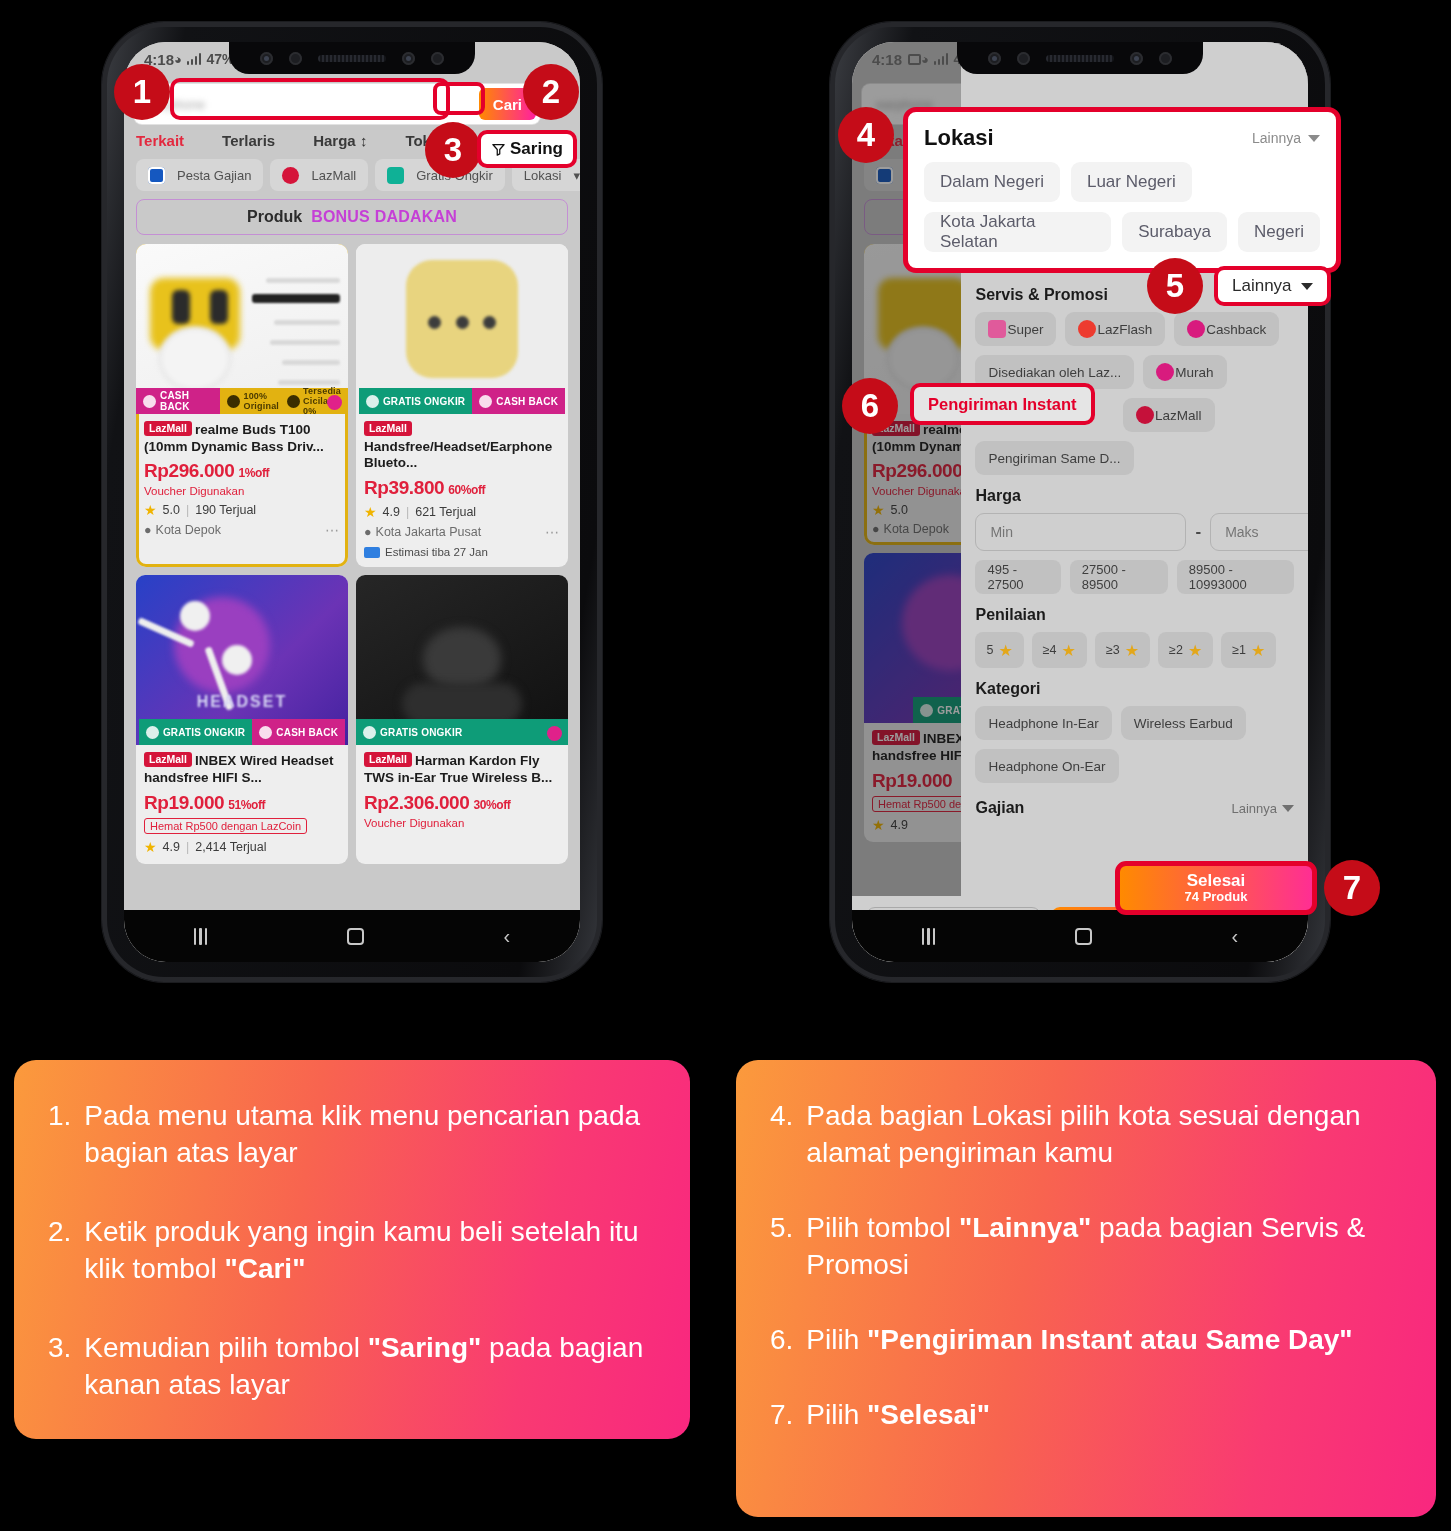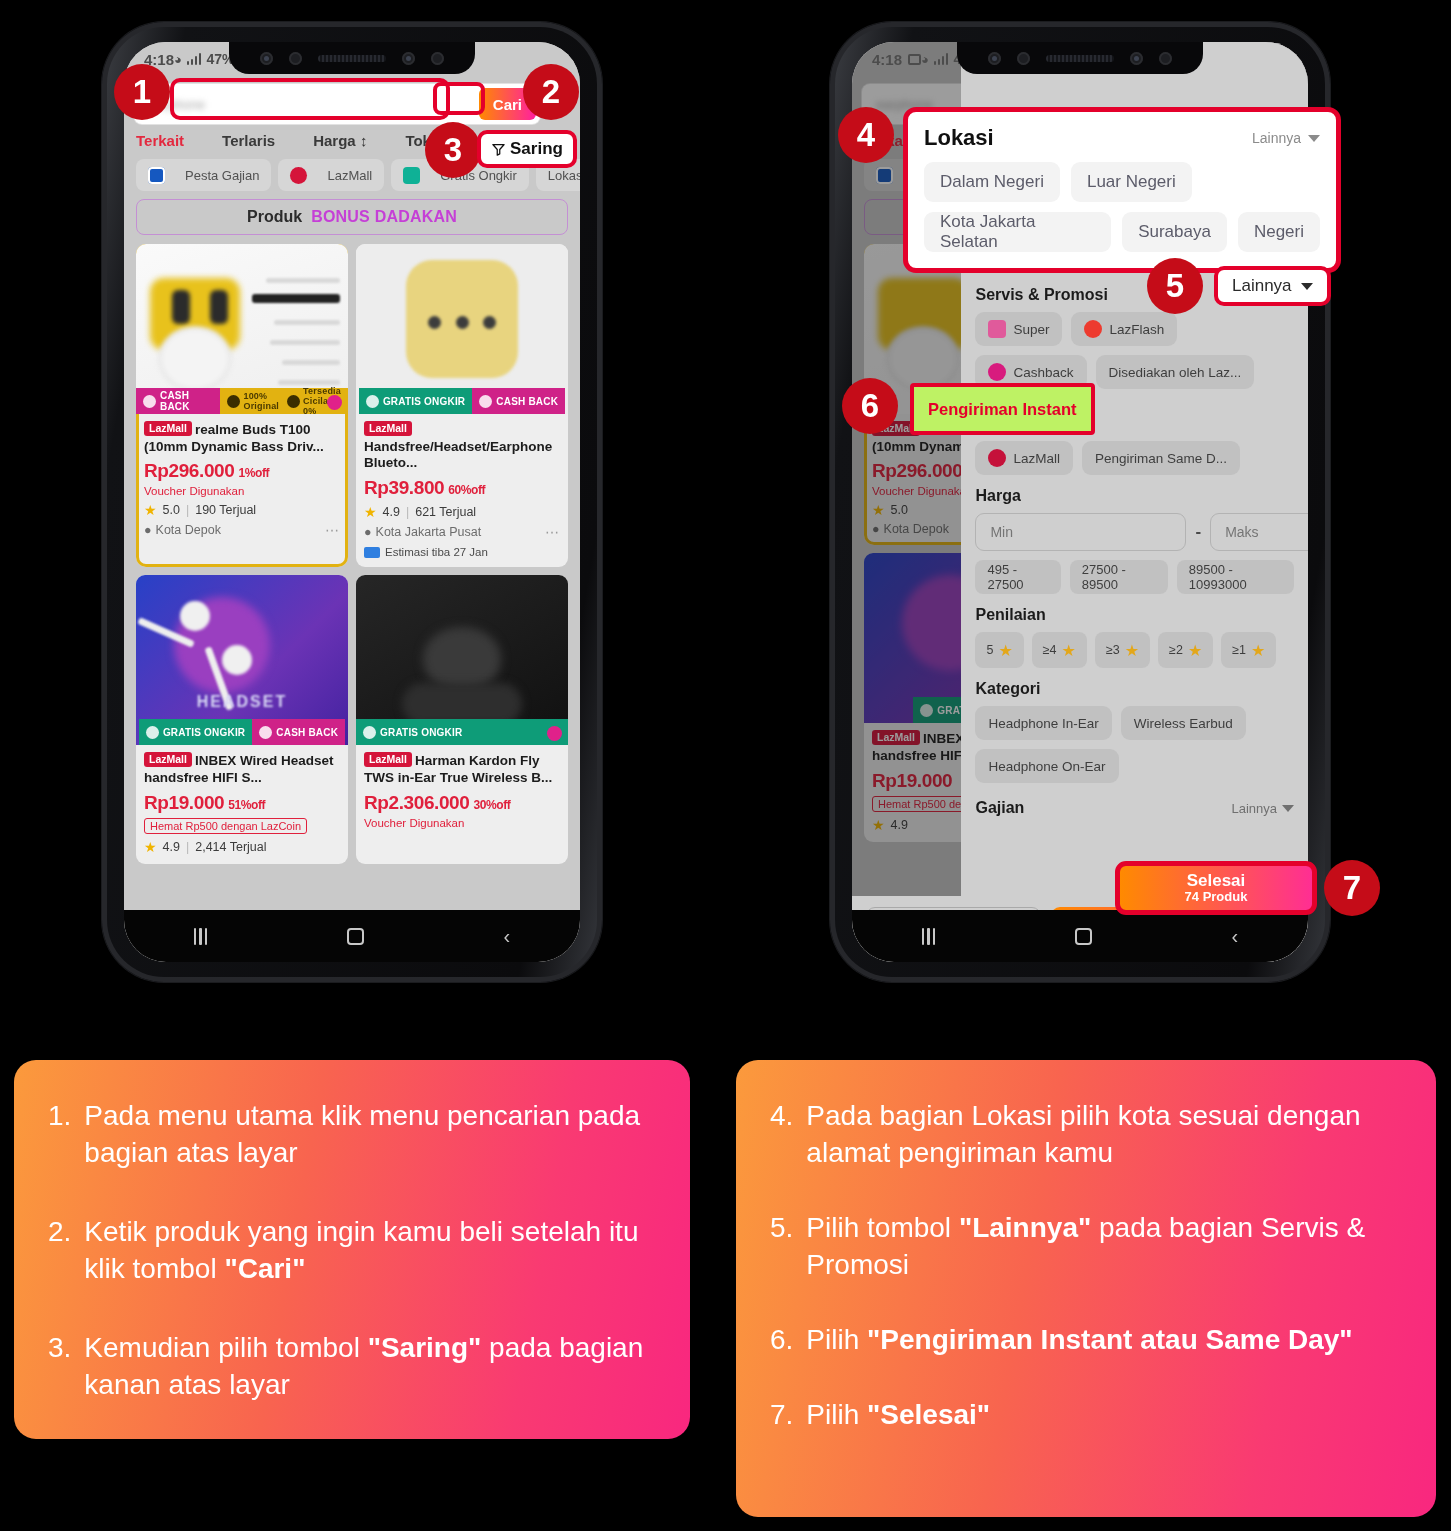--- a/index.html
+++ b/index.html
@@ -86,21 +86,21 @@
   .saring{
     margin-left:auto; display:flex; align-items:center; gap:4px;
     font-size:15px; font-weight:700; color:#1a1a1a;
   }
   .funnel{width:15px;height:15px;}
 
   
   .chiprow{ display:flex; gap:7px; padding:4px 12px 8px; overflow:hidden; }
   .chip{
     background:#d6d6d6; border-radius:8px; height:32px; padding:0 12px;
-    display:flex; align-items:center; gap:20px; font-size:13px; color:#515151;
+    display:flex; align-items:center; gap:12px; font-size:13px; color:#515151;
     white-space:nowrap; flex:0 0 auto;
   }
   .ci{width:17px;height:17px;border-radius:4px;flex:0 0 auto;}
   .ci.pesta{background:#1558c0;box-shadow:inset 0 0 0 2px #fff;}
   .ci.lazmall{background:#D5143A;border-radius:50%;}
   .ci.truck{background:#0fb196;border-radius:4px;}
 
   
   .banner{
     margin:0 12px 9px; height:36px; border-radius:8px; border:1px solid #c48fd4;
@@ -178,21 +178,21 @@
     position:absolute; top:0; right:0; bottom:0; width:76%;
     background:#cfcfcf; z-index:9; overflow:hidden; padding:0 14px;
   }
   .ftitle{ font-size:19px; color:#1b1b1b; padding:14px 0 6px; }
   .fsec{ font-size:16px; color:#1b1b1b; font-weight:600; margin:12px 0 8px;}
   .fsecrow{ display:flex; align-items:center; justify-content:space-between; margin:12px 0 8px;}
   .more{ font-size:13px; color:#707070; display:flex; align-items:center; gap:5px;}
   .fchips{ display:flex; flex-wrap:wrap; gap:9px;}
   .fchip{
     background:#c1c1c1; border-radius:9px; height:34px; padding:0 13px;
-    display:flex; align-items:center; gap:7px; font-size:13.5px; color:#3e3e3e; white-space:nowrap;
+    display:flex; align-items:center; gap:1px; font-size:13.5px; color:#3e3e3e; white-space:nowrap;
   }
   .fi{width:18px;height:18px;border-radius:50%;flex:0 0 auto;}
   .fi.super{background:#E05A9B;border-radius:4px;}
   .fi.flash{background:#ED3B2F;}
   .fi.cash{background:#D81B7E;}
   .fi.murah{background:#D81B7E;}
   .fi.lazm{background:#C5113A;}
   .prange{ display:flex; align-items:center; gap:9px; margin-top:4px;}
   .pin{ flex:1; height:38px; border-radius:9px; border:1px solid #b3b3b3; background:transparent;
         padding:0 14px; font-size:14px; color:#8a8a8a; font-family:inherit;}
@@ -236,22 +236,22 @@
   .lp-row{ display:flex; gap:11px; margin-bottom:10px;}
   .lp-chip{ background:#f3f3f3; border-radius:9px; height:40px; padding:0 16px;
             display:flex; align-items:center; font-size:17px; color:#5c5c6a;}
 
   .float-lainnya{
     position:absolute; z-index:46; background:#fff; border:4px solid #E4002B;
     border-radius:10px; height:40px; padding:0 14px; display:flex; align-items:center;
     gap:9px; font-size:17px; color:#2b2b2b;
   }
   .float-chip{
-    position:absolute; z-index:46; background:#bef264; border:4px solid #E4002B;
-    border-radius:4px; height:52px; padding:0 14px; display:flex; align-items:center;
+    position:absolute; z-index:46; background:#e5e5e5; border:4px solid #E4002B;
+    border-radius:10px; height:42px; padding:0 14px; display:flex; align-items:center;
     font-size:16.5px; color:#E4002B; font-weight:600;
   }
   .float-saring{
     position:absolute; z-index:46; background:#fff; border:4px solid #E4002B;
     border-radius:10px; height:38px; padding:0 10px; display:flex; align-items:center;
     gap:4px; font-size:17px; color:#111; font-weight:700;
   }
   .float-selesai{
     position:absolute; z-index:46; border:5px solid #E4002B; border-radius:11px;
     background:linear-gradient(90deg,#FF8A00,#FF2E93); color:#fff;

